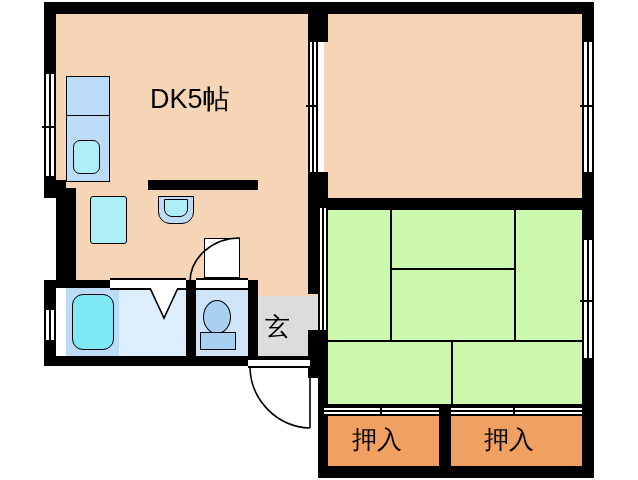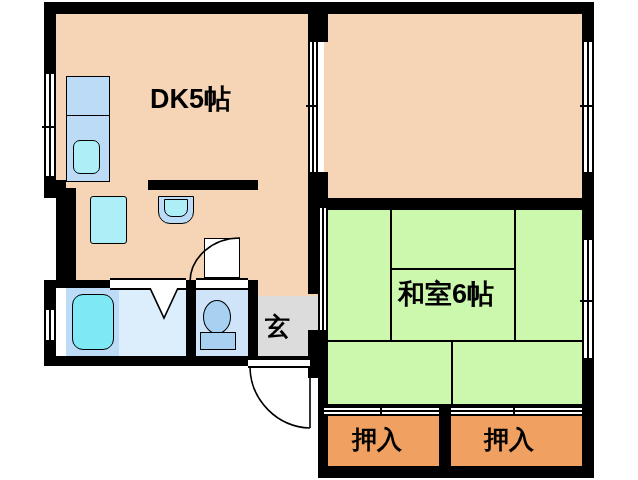--- a/index.html
+++ b/index.html
@@ -25,21 +25,21 @@
   
   .wall { position: absolute; background: #000000; }
 
   
   .seam { position: absolute; background: #000000; }
 
   
   .label {
     position: absolute;
     color: #000000;
-    font-weight: 700;
+    font-weight: 400;
     white-space: nowrap;
     letter-spacing: 0px;
     line-height: 1;
   }
   .label-room { font-size: 27px; }
   .label-closet { font-size: 25px; }
   .label-genkan { font-size: 25px; }
 
   
   .win-v {             
@@ -221,21 +221,20 @@
   <div class="fixture" style="left:164px; top:199px; width:24px; height:18px; background:#AEEFF7; border:1.5px solid #000000; border-radius:0 0 8px 8px;"></div>
 
   <div class="fixture" style="left:72px; top:294px; width:42px; height:56px; background:#7FE8F5; border:1.5px solid #000000; border-radius:11px;"></div>
 
   <div class="fixture" style="left:203px; top:300px; width:28px; height:34px; background:#A8D0F0; border:1.5px solid #000000; border-radius:50%;"></div>
   <div class="fixture" style="left:200px; top:332px; width:36px; height:18px; background:#A8D0F0; border:1.5px solid #000000;"></div>
 
   <div class="label label-room" style="left:150px; top:86px;">DK5帖</div>
 
 
-  <div class="label label-room" style="left:398px; top:281px;">和室6帖</div>
 
   <div class="label label-genkan" style="left:265px; top:314px;">玄</div>
 
   <div class="label label-closet" style="left:352px; top:427px;">押入</div>
 
   <div class="label label-closet" style="left:484px; top:427px;">押入</div>
 
 </div>
 
 </body></html>

